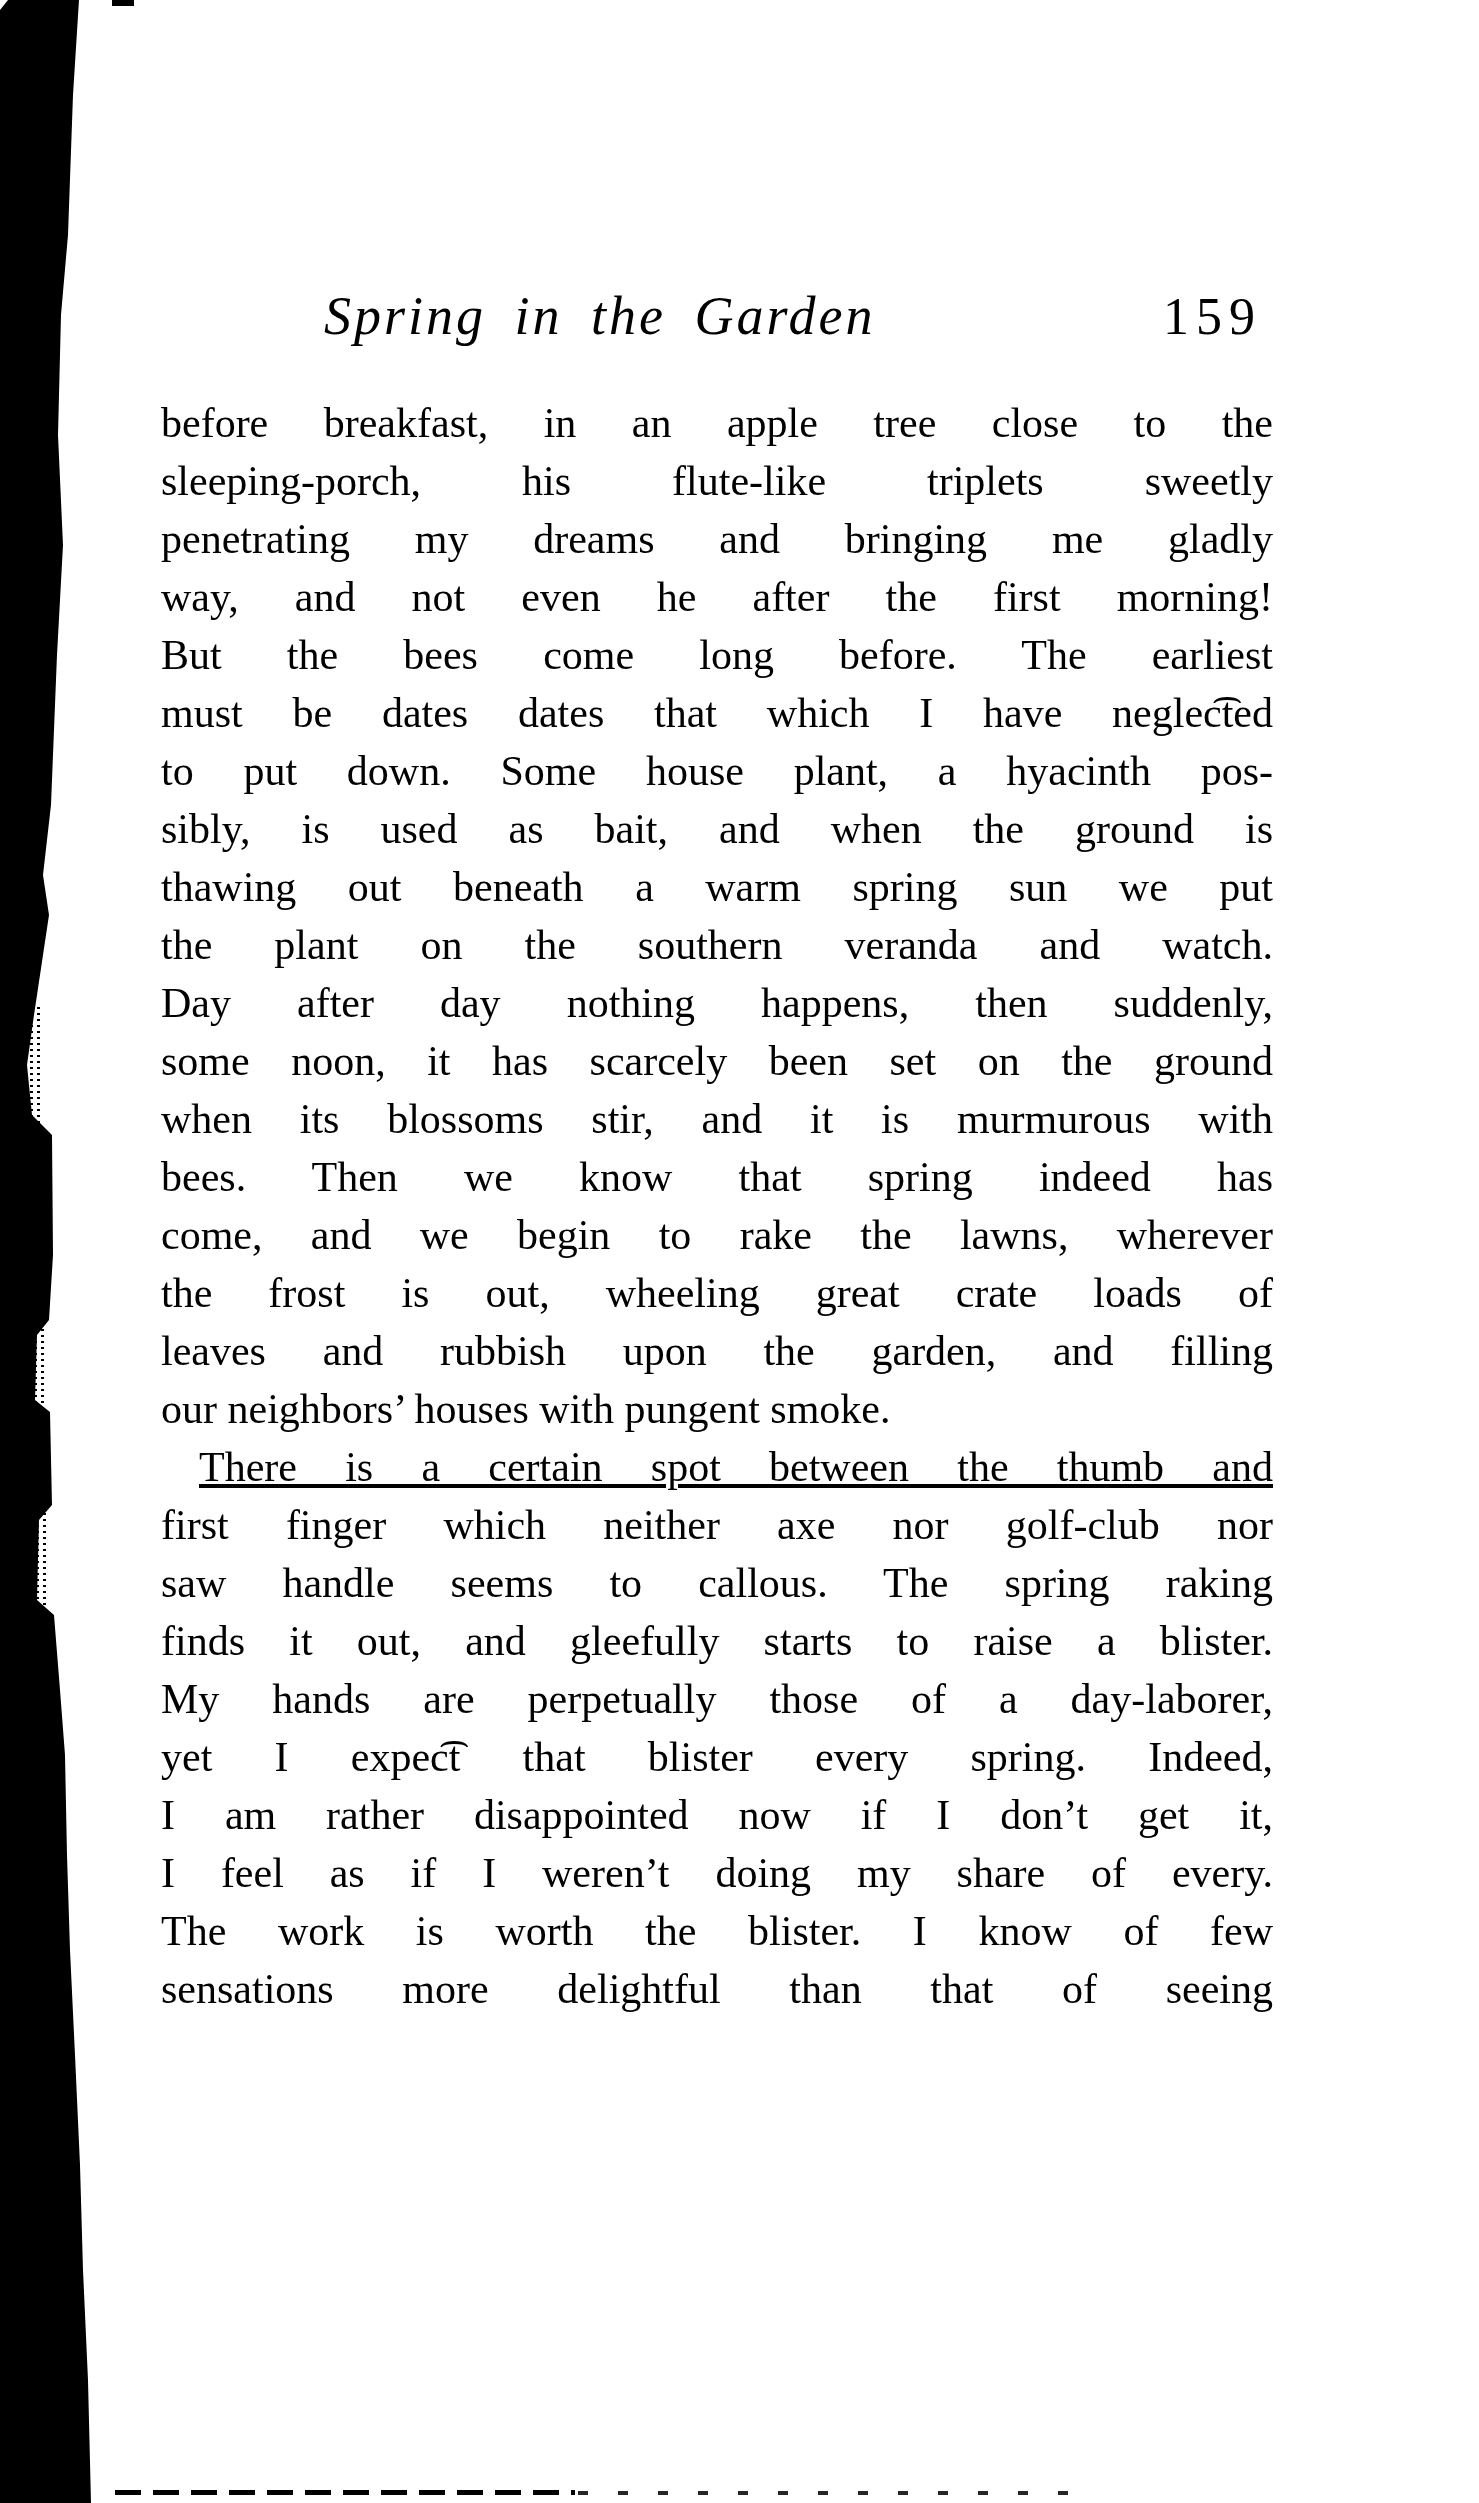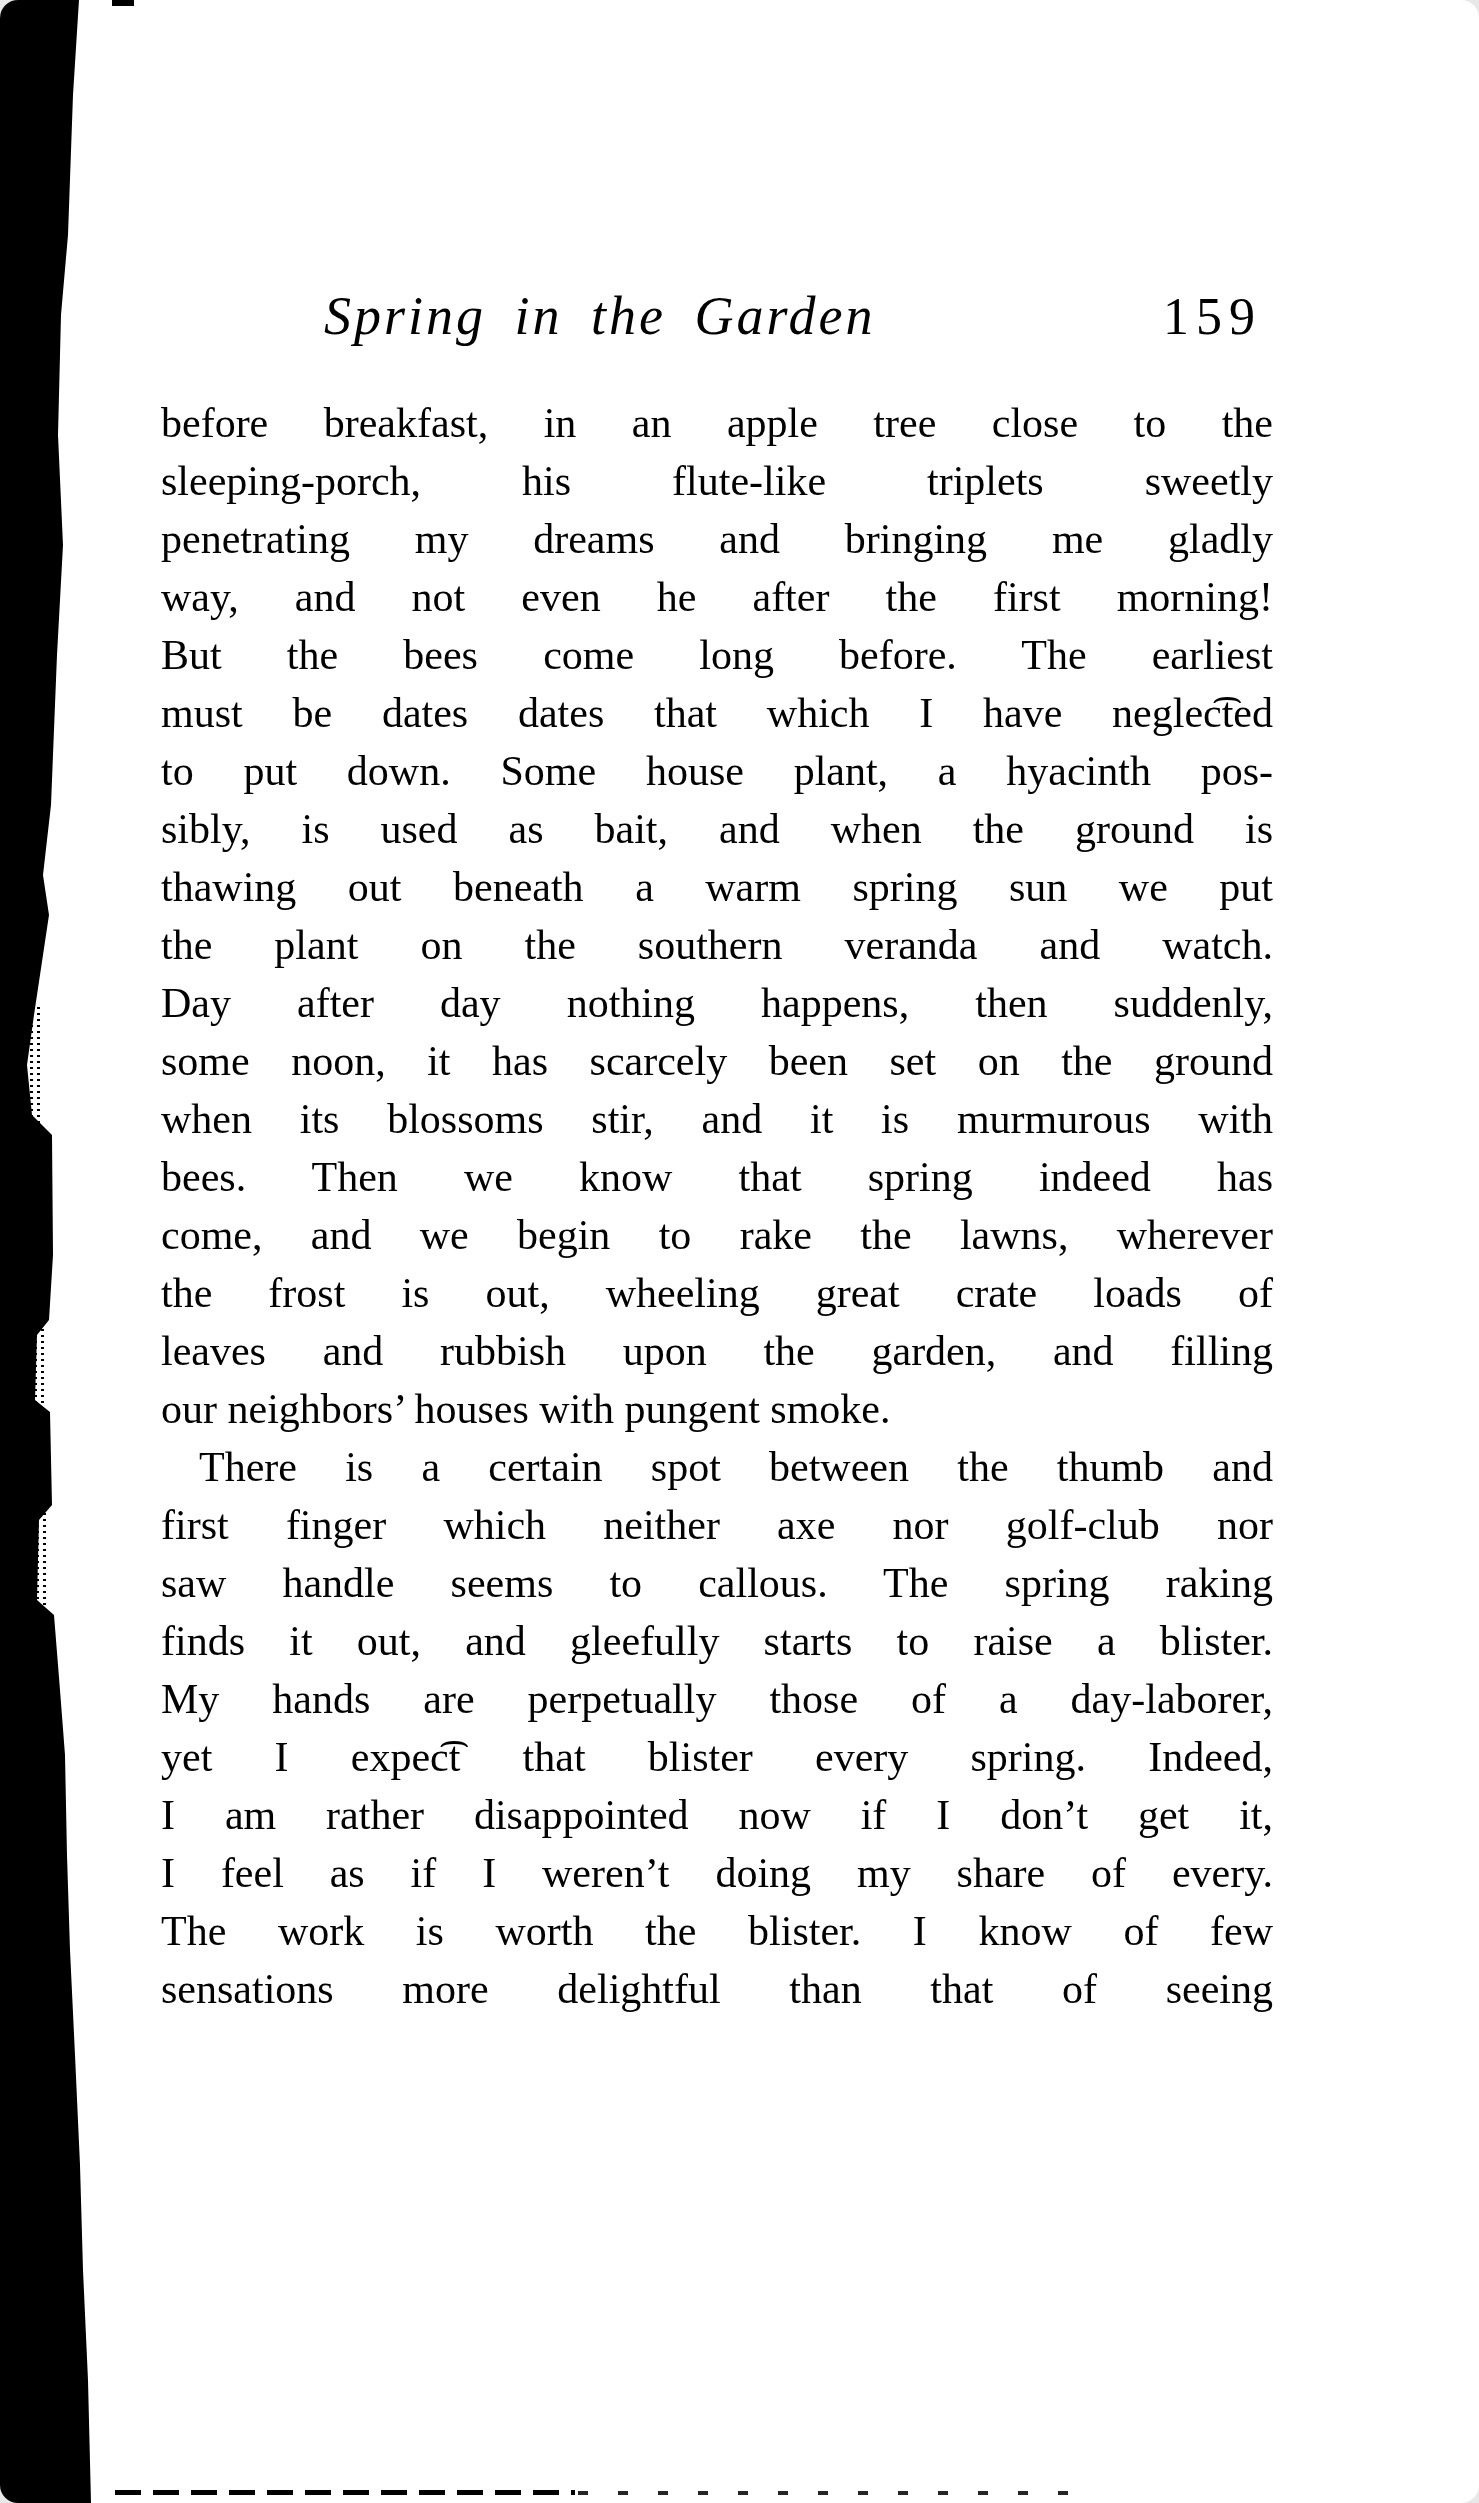--- a/index.html
+++ b/index.html
@@ -8,21 +8,20 @@
     background: #e8e8e8;
   }
   .page {
     position: relative;
     width: 1479px;
     height: 2503px;
     background: #ffffff;
     overflow: hidden;
     font-family: "Liberation Serif", "DejaVu Serif", serif;
     color: #000000;
-    border-radius: 18px;
   }
 
   
   .binding-band {
     position: absolute;
     left: 0; top: 0;
     width: 96px; height: 2503px;
     background: #000000;
     clip-path: polygon(
       8px 0px, 79px 0px, 73px 95px, 68px 235px, 61px 315px, 58px 435px,
@@ -91,21 +90,21 @@
     position: absolute;
     left: 161px; top: 394px;
     width: 1112px;
   }
   .line {
     font-size: 42px;
     line-height: 58px;
     text-align: justify;
     text-align-last: justify;
   }
-  .line.indent { text-indent: 38px; }
+  .line.indent { text-indent: 38px; text-decoration: underline; }
   .line.para-end { text-align-last: left; }
 </style>
 </head>
 <body>
 
 <div class="page">
 
   <div class="binding-band"></div>
   <div class="speckle s1"></div>
   <div class="speckle s2"></div>

